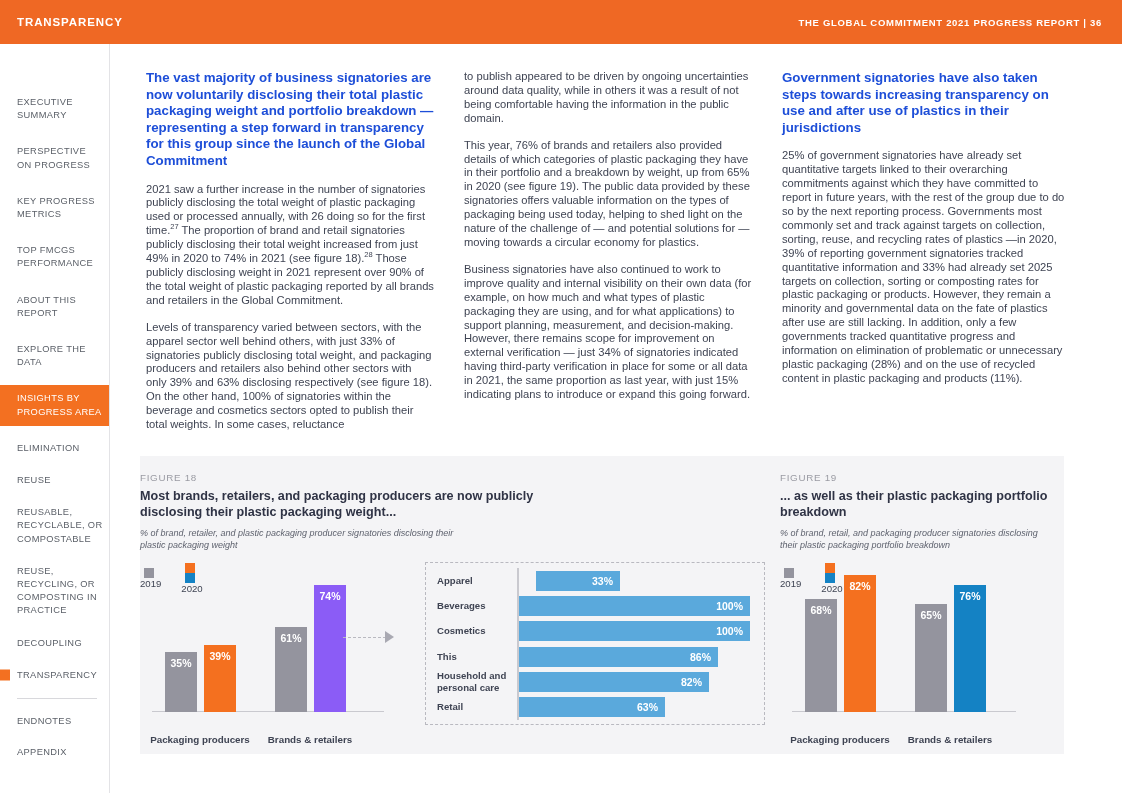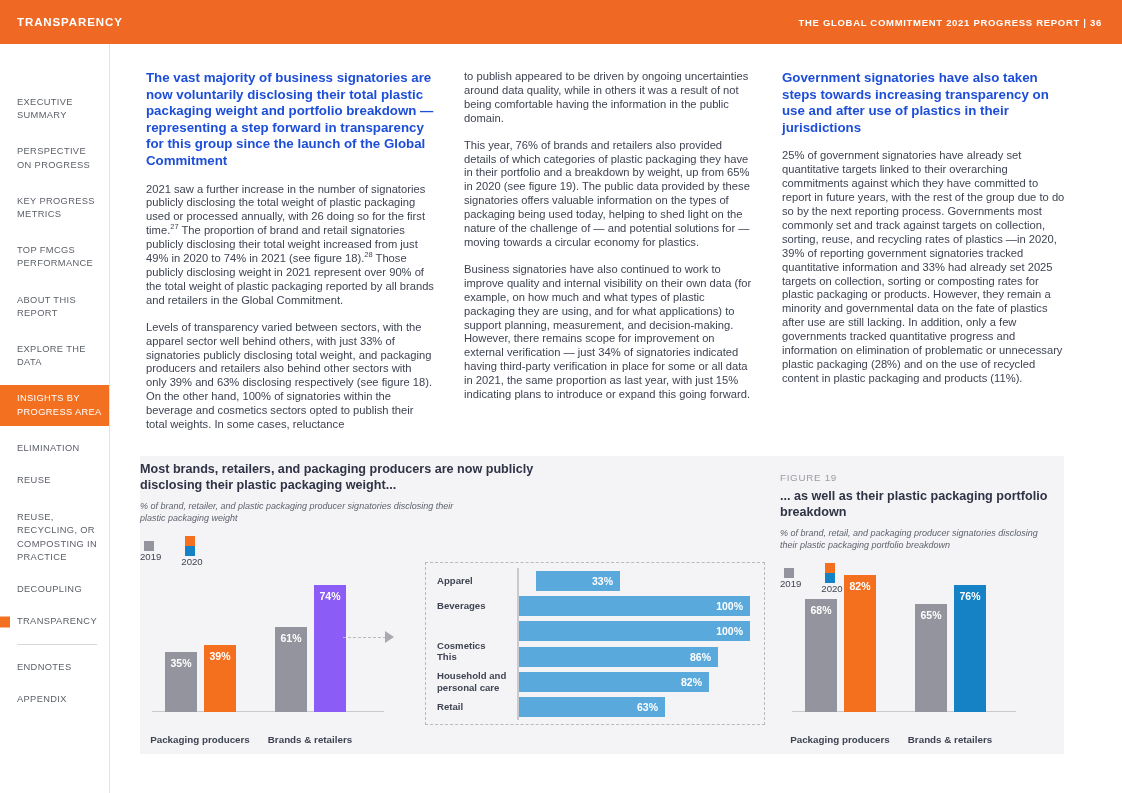--- a/index.html
+++ b/index.html
@@ -163,20 +163,21 @@
     <div class="nav-item">ABOUT THIS REPORT</div>
     <div class="nav-gap"></div>
     <div class="nav-item">EXPLORE THE DATA</div>
     <div class="nav-gap"></div>
     <div class="nav-item active">INSIGHTS BY PROGRESS AREA</div>
     <div class="nav-gap"></div>
     <div class="nav-item">ELIMINATION</div>
     <div class="nav-gap" style="height:5px"></div>
     <div class="nav-item">REUSE</div>
     <div class="nav-gap" style="height:5px"></div>
+    <div class="nav-item">REUSABLE, RECYCLABLE, OR COMPOSTABLE</div>
     <div class="nav-gap" style="height:5px"></div>
     <div class="nav-item">REUSE, RECYCLING, OR COMPOSTING IN PRACTICE</div>
     <div class="nav-gap" style="height:5px"></div>
     <div class="nav-item">DECOUPLING</div>
     <div class="nav-gap" style="height:5px"></div>
     <div class="nav-item marked">TRANSPARENCY</div>
     <div class="nav-divider"></div>
     <div class="nav-item">ENDNOTES</div>
     <div class="nav-gap" style="height:4px"></div>
     <div class="nav-item">APPENDIX</div>
@@ -199,20 +200,21 @@
     <div class="col">
       <div class="col-lead">Government signatories have also taken steps towards increasing transparency on use and after use of plastics in their jurisdictions</div>
       <p>25% of government signatories have already set quantitative targets linked to their overarching commitments against which they have committed to report in future years, with the rest of the group due to do so by the next reporting process. Governments most commonly set and track against targets on collection, sorting, reuse, and recycling rates of plastics —in 2020, 39% of reporting government signatories tracked quantitative information and 33% had already set 2025 targets on collection, sorting or composting rates for plastic packaging or products. However, they remain a minority and governmental data on the fate of plastics after use are still lacking. In addition, only a few governments tracked quantitative progress and information on elimination of problematic or unnecessary plastic packaging (28%) and on the use of recycled content in plastic packaging and products (11%).</p>
     </div>
 
   </div>
 
   <div class="figpanel">
 
     <div class="fig fig-18">
+      <div class="fig-kicker">FIGURE 18</div>
       <div class="fig-title" style="width:400px">Most brands, retailers, and packaging producers are now publicly disclosing their plastic packaging weight...</div>
       <div class="fig-sub" style="width:330px">% of brand, retailer, and plastic packaging producer signatories disclosing their plastic packaging weight</div>
       <div class="legend">
         <div class="legend-group">
           <span class="swatch" style="background:#94949e"></span>
           <span class="legend-label">2019</span>
         </div>
         <div class="legend-group">
           <span class="swatch" style="background:#f4701f"></span>
           <span class="swatch" style="background:#1482c4"></span>
@@ -251,21 +253,21 @@
         <div class="hb-label" style="left:12px; top:13px; width:80px;">Apparel</div>
         <div class="hb-bar" style="left:111px; top:9px; width:84px;text-align:center;">
             <span class="hb-val">33%</span>
           </div>
 
         <div class="hb-label" style="left:12px; top:38px; width:85px;">Beverages</div>
         <div class="hb-bar" style="left:94px; top:34px; width:231px;">
             <span class="hb-val">100%</span>
           </div>
 
-        <div class="hb-label" style="left:12px; top:78px; width:85px;">Cosmetics</div>
+        <div class="hb-label" style="left:12px; top:63px; width:85px;">Cosmetics</div>
         <div class="hb-bar" style="left:94px; top:59px; width:231px;">
             <span class="hb-val">100%</span>
           </div>
 
         <div class="hb-label" style="left:12px; top:89px; width:80px;">This</div>
         <div class="hb-bar" style="left:94px; top:85px; width:199px;">
             <span class="hb-val">86%</span>
           </div>
 
         <div class="hb-label" style="left:12px; top:108px; width:80px;">Household and personal care</div>

